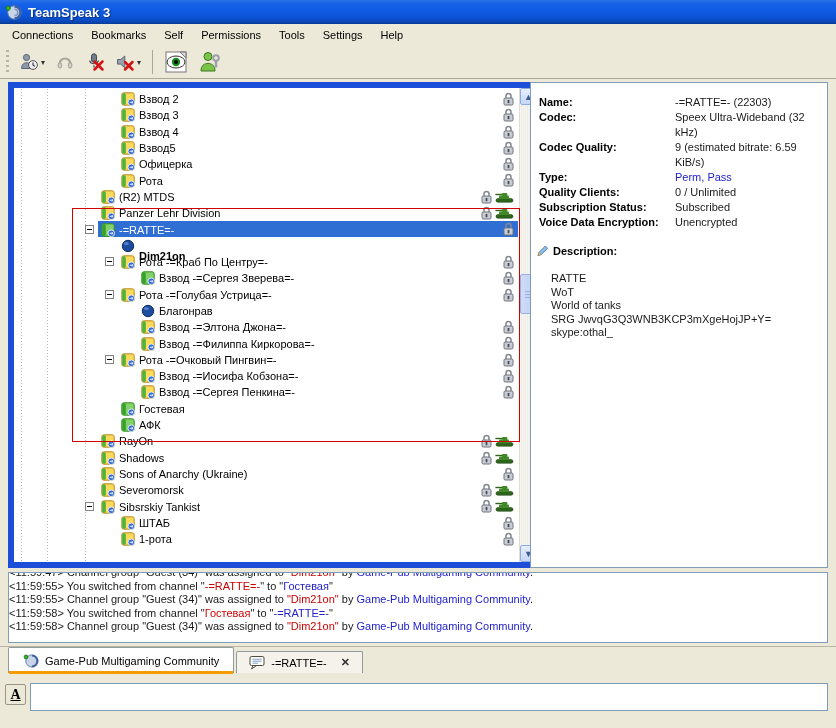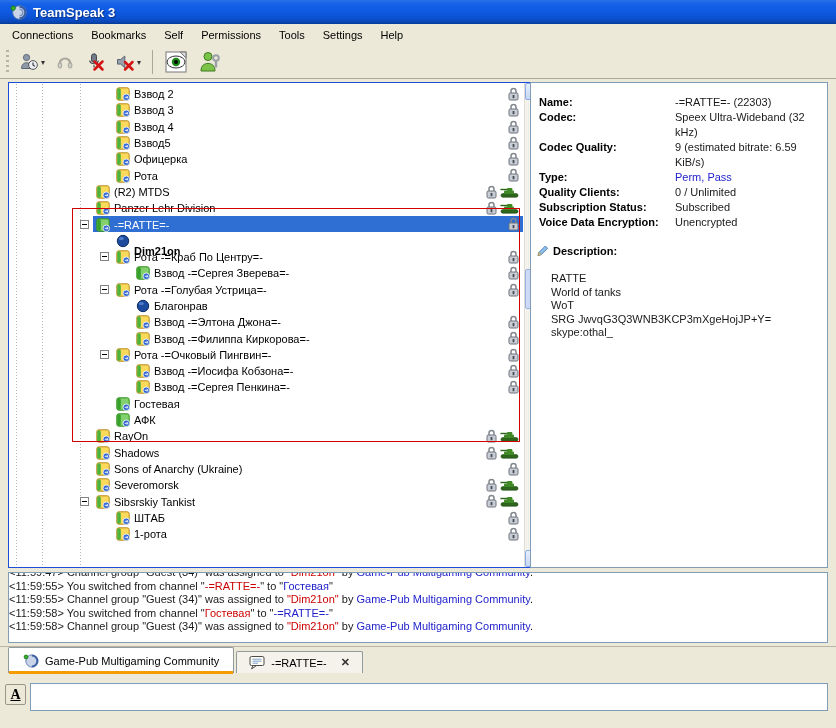--- a/index.html
+++ b/index.html
@@ -3,41 +3,41 @@
 <meta charset="utf-8">
 <style>
   * { margin:0; padding:0; box-sizing:border-box; }
   html,body { width:836px; height:728px; }
   body { font-family:"Liberation Sans", sans-serif; background:#ece9d8; position:relative; overflow:hidden; }
   #window { position:absolute; inset:0; }
 
   
   .titlebar { position:absolute; left:0; top:0; width:836px; height:24px;
     background:linear-gradient(180deg,#2a72e8 0%,#1460e6 18%,#0f5be4 45%,#0b51d2 75%,#0a45b2 92%,#063a96 100%);
-    display:flex; align-items:center; padding-left:10px; }
+    display:flex; align-items:center; padding-left:5px; }
   .titlebar .ttl { color:#fff; font-weight:bold; font-size:13px; margin-left:6px; text-shadow:1px 1px 1px #0a3080; }
 
   
   .menubar { position:absolute; left:0; top:24px; width:756px; height:22px; background:#ece9d8;
     display:flex; align-items:center; font-size:11px; padding-left:3px; }
   .menubar .mi { padding:3px 9px; cursor:default; }
 
   
   .toolbar { position:absolute; left:0; top:46px; width:836px; height:33px; background:#ece9d8;
     border-bottom:1px solid #aca899; display:flex; align-items:center; }
   .grip { width:7px; height:24px; margin:0 3px 0 4px;
     background-image:repeating-linear-gradient(to bottom,#b8b4a2 0 2px,transparent 2px 5px);
     background-size:3px 100%; background-repeat:no-repeat; background-position:2px 0; }
   .tbtn { display:flex; align-items:center; padding:2px 3px; margin:0 1px; border:1px solid transparent; border-radius:2px; }
   .tbtn .dd { font-size:8px; color:#333; margin-left:2px; }
   .tsep { width:1px; height:24px; background:#aca899; margin:0 6px; }
 
   
   .treepanel { position:absolute; left:8px; top:82px; width:534px; height:486px;
-    background:#fff; border:1px solid #1d4ed8; overflow:hidden; }
+    background:#fff; border:6px solid #1d4ed8; overflow:hidden; }
   .infopanel { position:absolute; left:530px; top:82px; width:298px; height:486px;
     background:#fff; border:1px solid #7f9db9; overflow:hidden; font-size:11px; }
 
   
   .treeinner { position:absolute; left:1px; top:1px; right:18px; bottom:1px; padding-top:2px; }
   .guide { position:absolute; top:0; bottom:0; width:1px;
     background-image:repeating-linear-gradient(to bottom,#b5b5b5 0 1px,transparent 1px 3px); }
   .trow { position:relative; height:16.3px; display:flex; align-items:center; font-size:11px; white-space:nowrap; }
   .trow .selbg { position:absolute; top:0; bottom:0.5px; right:0; background:#2f6fd4; }
   .trow .lbl { position:relative; margin-left:4px; color:#000; }
@@ -844,22 +844,22 @@
       <span>
         <svg width="14" height="14" viewBox="0 0 14 14">
           <path d="M3 11.5l1-3.2 6.3-6.3 2.3 2.3-6.3 6.3z" fill="#8fc0ea" stroke="#3a6ea5" stroke-width="0.8"></path>
           <path d="M3 11.5l3.2-1-2.2-2.2z" fill="#e8d9a0" stroke="#9a8a50" stroke-width="0.7"></path>
         </svg>
       </span>
       <span>Description:</span>
     </div>
     <div class="desc-body">
         <div>RATTE</div>
+        <div>WoT</div>
         <div>World of tanks</div>
-        <div>WoT</div>
         <div>SRG JwvqG3Q3WNB3KCP3mXgeHojJP+Y=</div>
         <div>skype:othal_</div>
       </div>
   </div>
 
   <div class="redbox"></div>
 
   <div class="logpanel">
     <div class="loginner">
         <div><span class="seg-default">&lt;11:59:47&gt; Channel group "Guest (34)" was assigned to </span><span class="seg-red">"Dim21on"</span><span class="seg-default"> by </span><span class="seg-blue">Game-Pub Multigaming Community</span><span class="seg-default">.</span></div>

